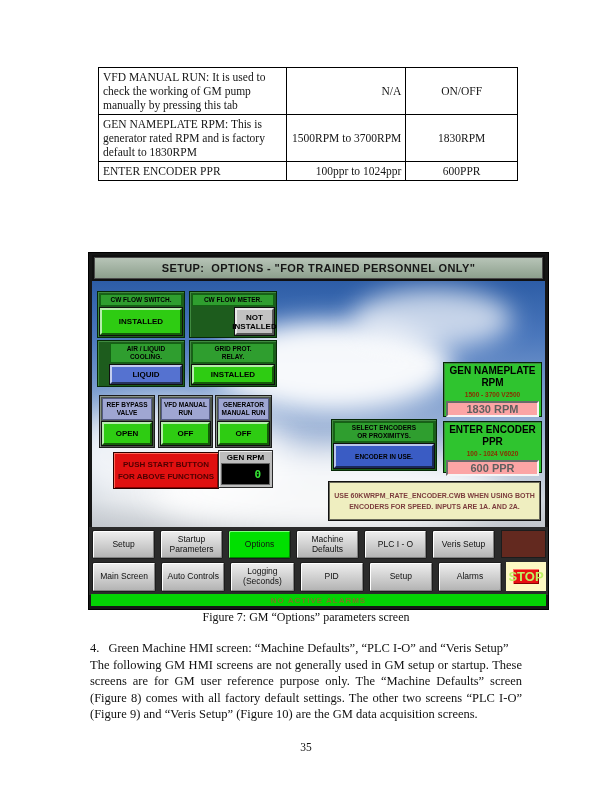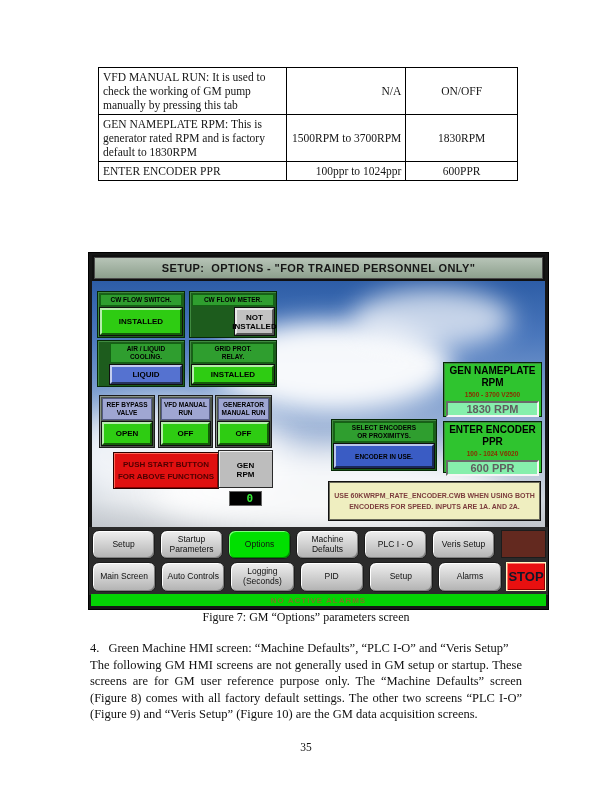--- a/index.html
+++ b/index.html
@@ -39,47 +39,47 @@
     box-shadow:0 0 0 1px #101010;}
   .bg-green{background:#2ecc12;}
   .bg-gray{background:#c2c2c2;margin-left:43px;}
   .bg-blue{background:#5572d0;}
   .bg-blue2{background:#3a5cc4;}
   .push{position:absolute;left:12px;top:199px;width:106px;height:37px;background:#e01010;
     border:1px solid #2a0000;box-shadow:inset 1px 1px 0 #ff6a5a, inset -1px -1px 0 #800;
     color:#4d0000;font-weight:bold;font-size:8px;text-align:center;white-space:pre-line;
     display:flex;align-items:center;justify-content:center;line-height:1.5;margin-left:12px;}
   .genrpm{position:absolute;left:129px;top:197px;width:55px;height:38px;background:#bdbdbd;
-    border:1px solid #2a2a2a;box-shadow:inset 1px 1px 0 #eee;padding:10px;display:flex;
-    flex-direction:column;gap:12px;}
+    border:1px solid #2a2a2a;box-shadow:inset 1px 1px 0 #eee;padding:2px;display:flex;
+    flex-direction:column;gap:1px;}
   .genrpm .lab{font-size:8px;font-weight:bold;color:#000;text-align:center;}
   .genrpm .val{flex:1;background:#000;border:1px solid #666;color:#35e835;
     font-family:"DejaVu Sans Mono", monospace;font-weight:bold;font-size:11px;
     display:flex;align-items:center;justify-content:flex-end;padding-right:8px;}
   .readpan .t1{font-size:10px;font-weight:bold;color:#000;text-align:center;line-height:1.2;}
   .readpan .t2{font-size:6.5px;font-weight:bold;color:#8a2f00;text-align:center;line-height:1.2;}
-  .readout{flex:1;background:#86efac;border-top:2px solid #6a6a6a;border-left:2px solid #6a6a6a;
+  .readout{flex:1;background:#fca5a5;border-top:2px solid #6a6a6a;border-left:2px solid #6a6a6a;
     border-bottom:2px solid #f5f5f5;border-right:2px solid #f5f5f5;color:#5f5f5f;
     font-weight:bold;font-size:11px;display:flex;align-items:center;justify-content:center;}
   .note{position:absolute;left:240px;top:229px;width:211px;height:38px;background:#efeec0;
     border:1px solid #6a6a5a;box-shadow:0 0 0 1px #111;color:#7c3d3d;font-weight:bold;
     font-size:7px;line-height:1.6;text-align:center;white-space:pre-line;
     display:flex;align-items:center;justify-content:center;}
   .navbg{position:absolute;left:0;top:274px;width:459px;height:68px;background:#2b2b2b;}
   .navrow{position:absolute;display:flex;gap:5px;}
   .nav-btn{flex:1;background:linear-gradient(#efefef,#b2b2b2);border:1px solid #1c1c1c;
-    border-radius:7px;box-shadow:inset 1px 1px 0 #fff, inset -1px -1px 0 #808080;
+    border-radius:2px;box-shadow:inset 1px 1px 0 #fff, inset -1px -1px 0 #808080;
     color:#111;font-size:8.5px;text-align:center;white-space:pre-line;line-height:1.15;
     display:flex;align-items:center;justify-content:center;}
   .nav-active{background:#00e000;box-shadow:inset 1px 1px 0 #7dff7d, inset -1px -1px 0 #008a00;}
   .maroon{position:absolute;left:412px;top:277px;width:45px;height:28px;background:#63291f;
     border:1px solid #1c1c1c;}
   .stop{position:absolute;left:417px;top:309px;width:40px;height:29px;background:#e81010;
-    border:1px solid #fef9c3;box-shadow:inset 1px 1px 0 #ff7a6a, inset -1px -1px 0 #8a0000;
-    color:#0f172a;font-weight:bold;font-size:13px;display:flex;align-items:center;justify-content:center;}
+    border:7px solid #fef9c3;box-shadow:inset 1px 1px 0 #ff7a6a, inset -1px -1px 0 #8a0000;
+    color:#bef264;font-weight:bold;font-size:13px;display:flex;align-items:center;justify-content:center;}
   .alarmbar{position:absolute;left:2px;top:341px;width:455px;height:12px;background:#04d204;
     color:#747d20;font-weight:bold;font-size:8px;letter-spacing:1px;
     display:flex;align-items:center;justify-content:center;}
   
   .caption{position:absolute;left:0;top:610px;width:612px;text-align:center;font-size:12px;color:#111;}
   .bodytext{position:absolute;left:90px;top:640px;width:432px;font-size:12.5px;line-height:16.6px;color:#111;}
   .bodytext .para{text-align:justify;}
   .hnum{padding-right:9px;}
   .pageno{position:absolute;left:0;top:741px;width:612px;text-align:center;font-size:11.5px;color:#111;}
 </style>

